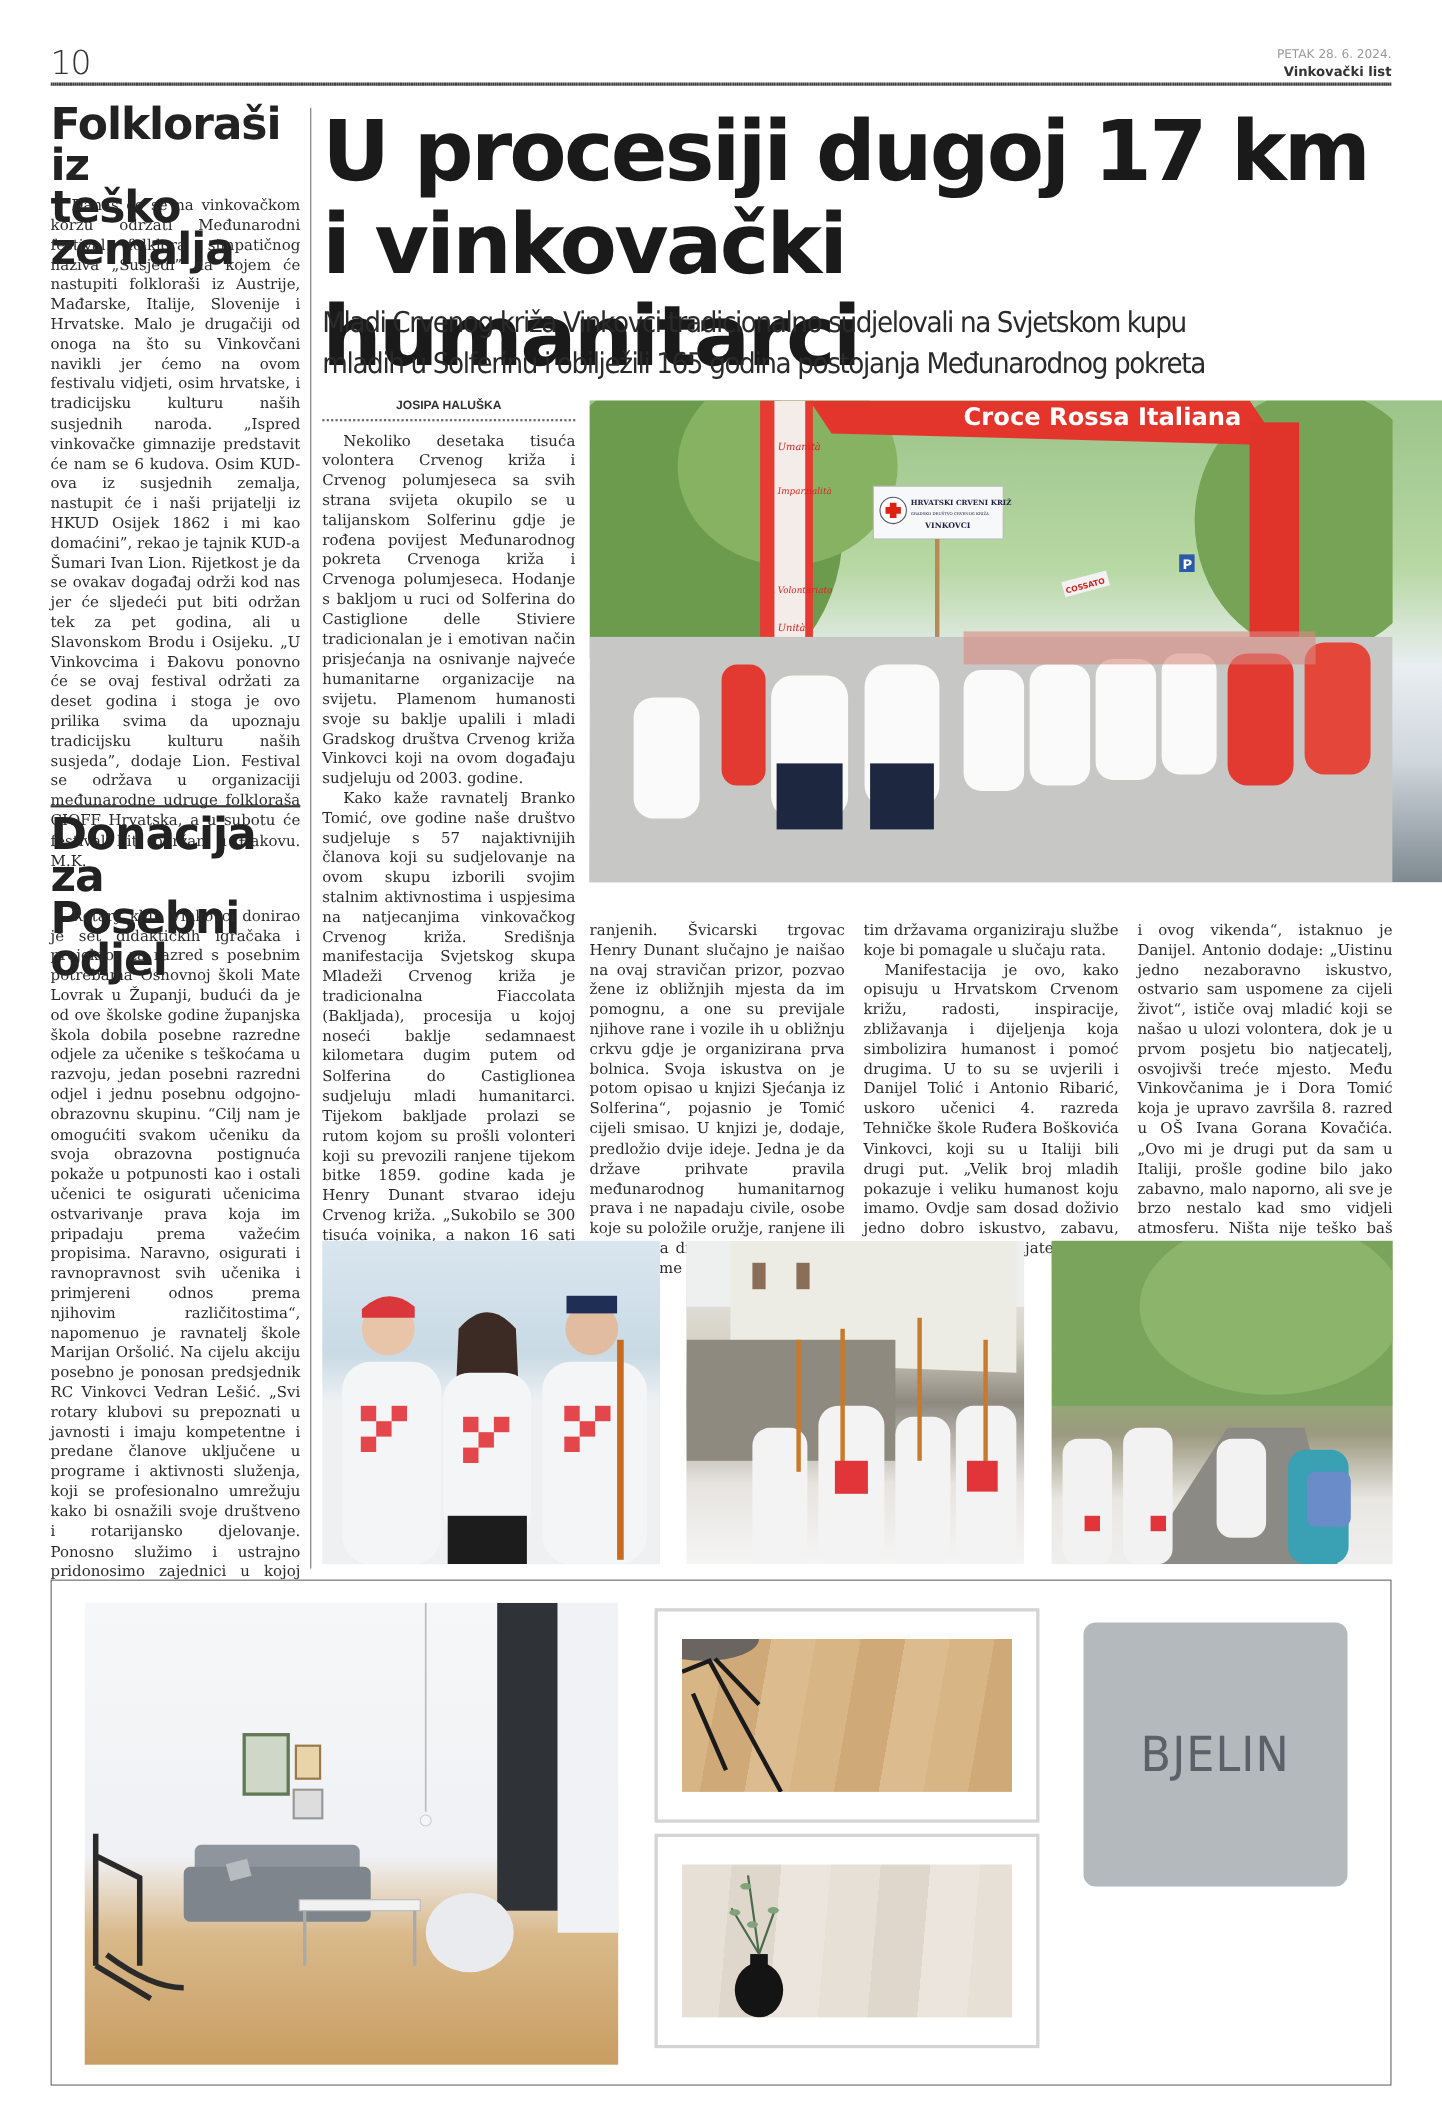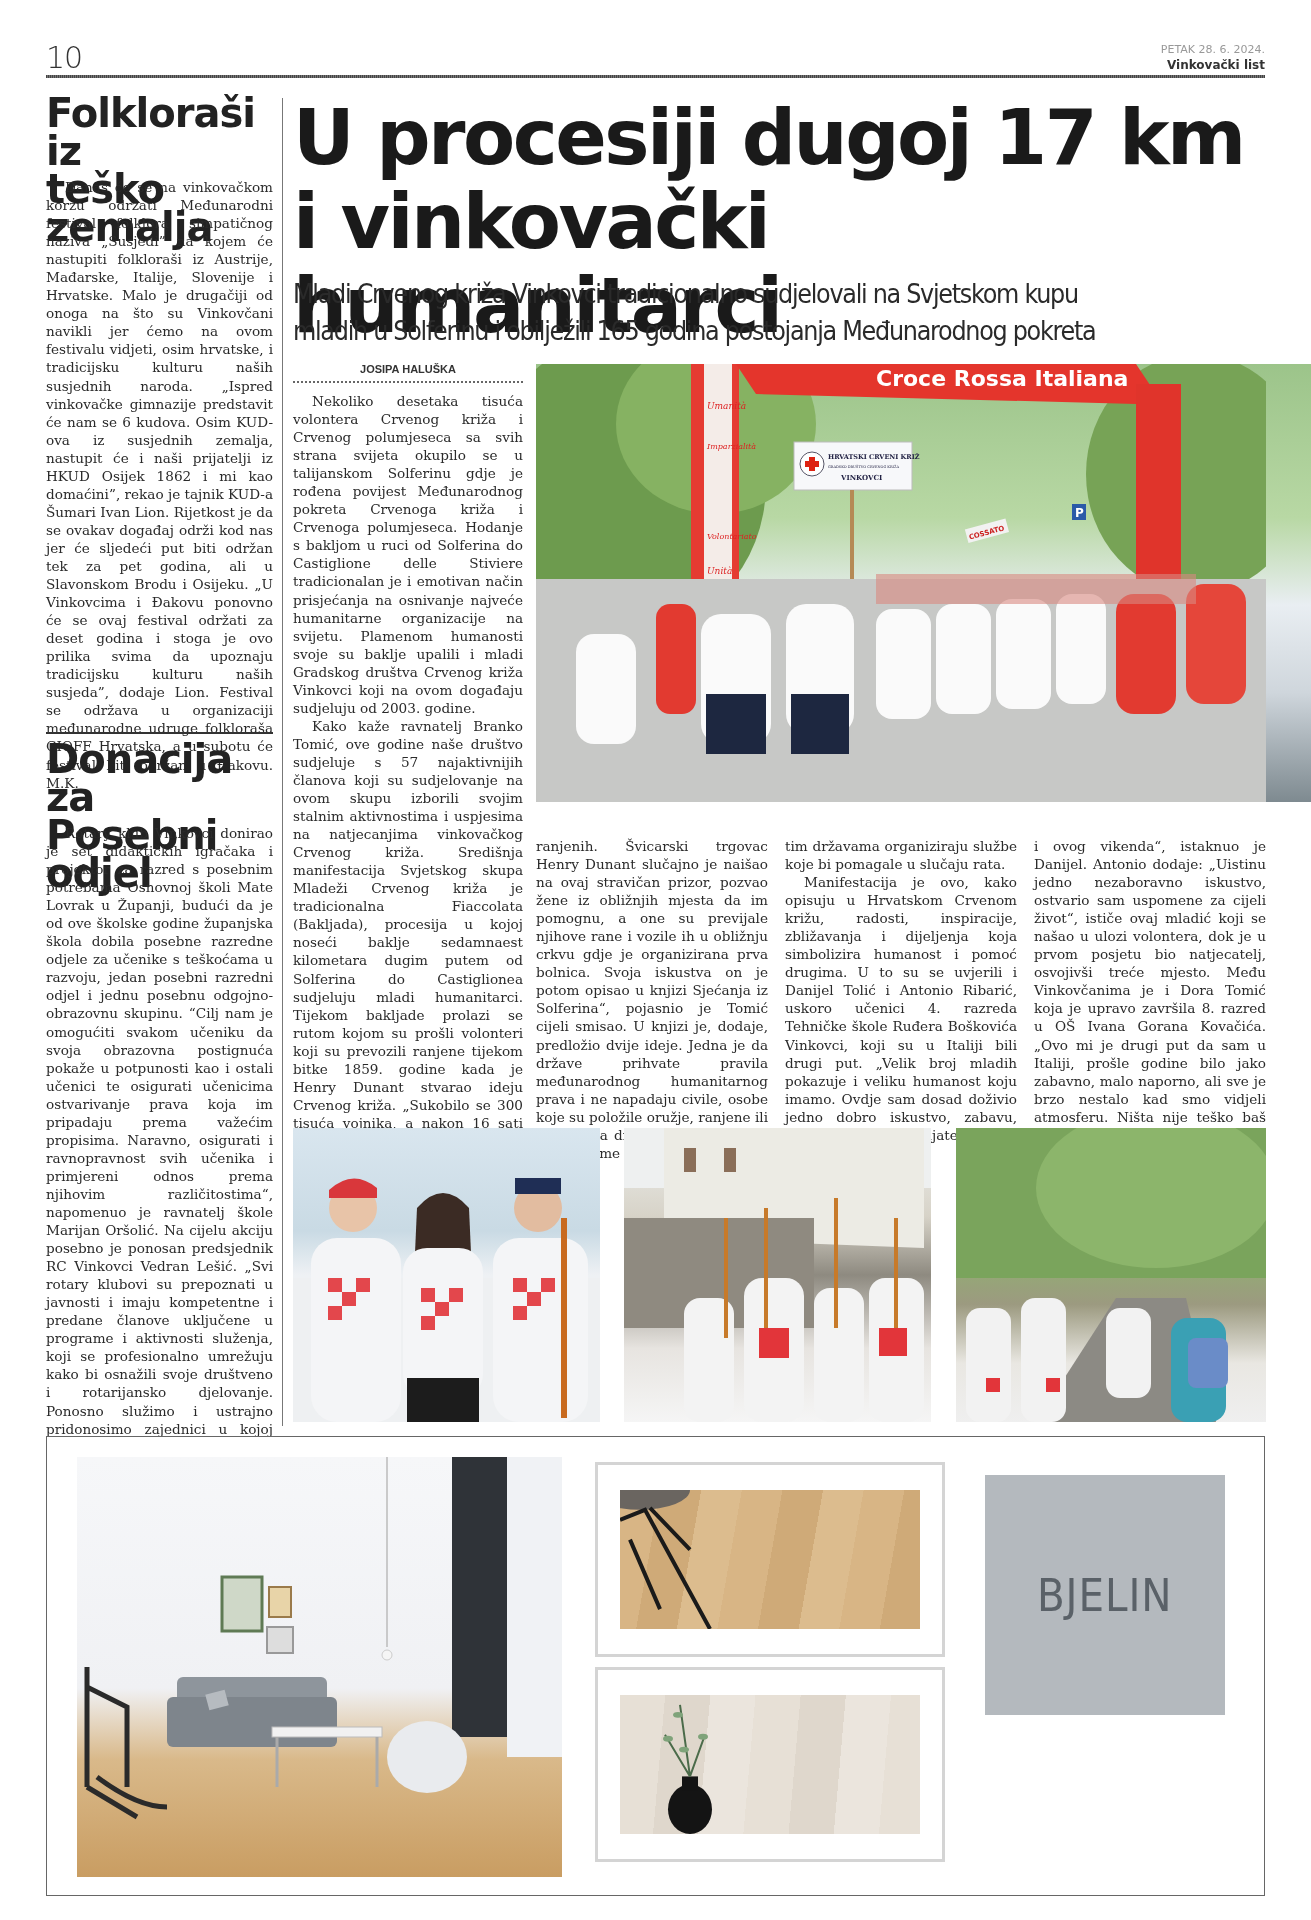--- a/index.html
+++ b/index.html
@@ -47,21 +47,21 @@
 
   
   #ad-box { left: 46px; top: 1436px; width: 1219px; height: 460px; border: 1.5px solid #666; background: #fff; }
   #ad-room { left: 30px; top: 20px; width: 485px; height: 420px; background: linear-gradient(180deg, #f6f7f9 0%, #f0f1f4 55%, #d9b98a 72%, #c99d62 100%); overflow: hidden; }
   .ad-frame { position: absolute; left: 548px; width: 350px; height: 195px; border: 3px solid #d4d4d4; background: #fff; padding: 25px 22px; }
   #ad-floor1 { top: 25px; }
   #ad-floor2 { top: 230px; }
   .ad-floor-img { width: 100%; height: 100%; }
   #ad-floor1 .ad-floor-img { background: repeating-linear-gradient(100deg, #d8b585 0 40px, #cfaa78 40px 80px, #dcbc8e 80px 120px); }
   #ad-floor2 .ad-floor-img { background: repeating-linear-gradient(95deg, #e7e0d6 0 45px, #dfd7cc 45px 90px, #ebe5dd 90px 135px); }
-  #ad-logo-box { left: 938px; top: 38px; width: 240px; height: 240px; background: #b4b9be; display: flex; align-items: center; justify-content: center; }
+  #ad-logo-box { left: 938px; top: 38px; width: 240px; height: 240px; background: #b4b9be; display: flex; align-items: center; justify-content: center; border-radius: 11px; }
   #ad-logo { font-family: "DejaVu Sans", sans-serif; font-size: 44px; color: #5a6168; letter-spacing: 1px; transform: scaleX(0.92); }
   #ad-tagline { left: 938px; top: 296px; width: 260px; font-family: "DejaVu Sans", sans-serif; font-style: italic; font-size: 27px; line-height: 38px; color: #a8adb2; font-weight: 300; }
   .ad-tag-line { display: block; }
 </style>
 </head>
 <body>
 
 <div class="abs" id="page-number">10</div>
 <div class="abs" id="header-date">PETAK 28. 6. 2024.</div>
 <div class="abs" id="header-masthead">Vinkovački list</div>

